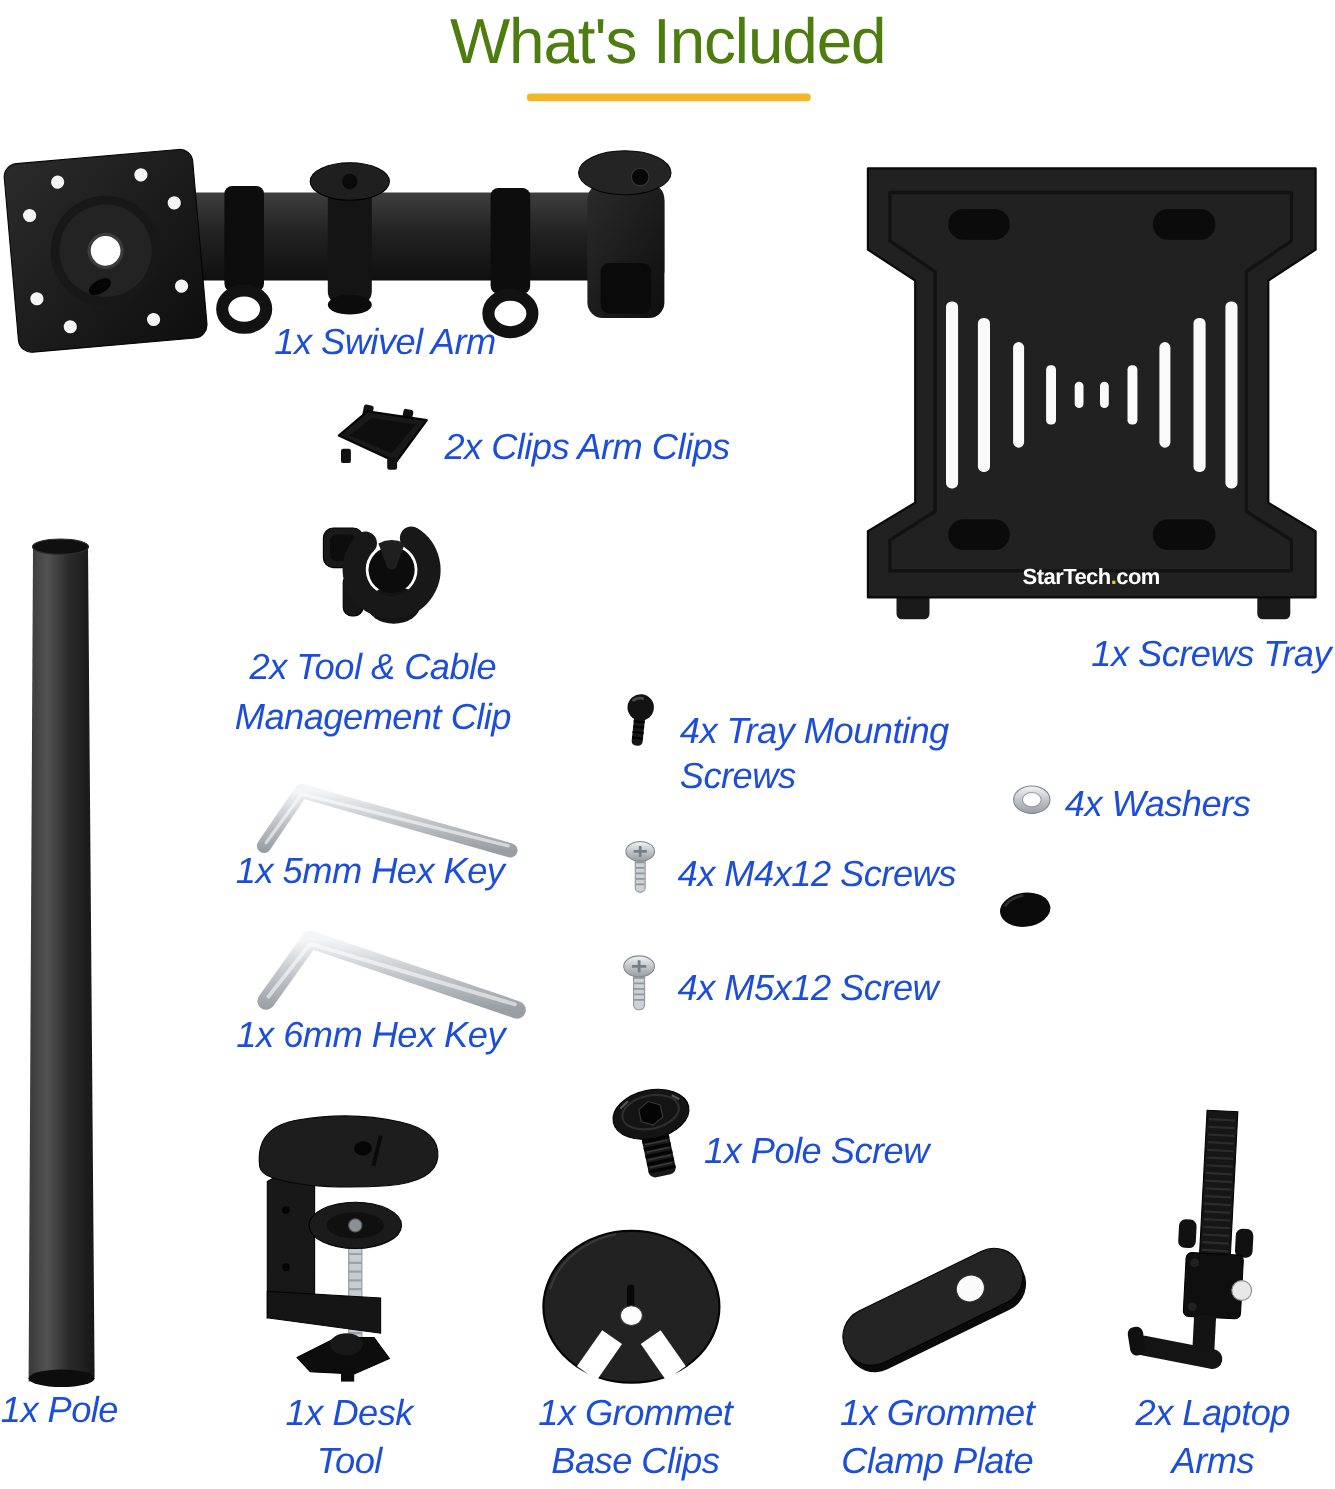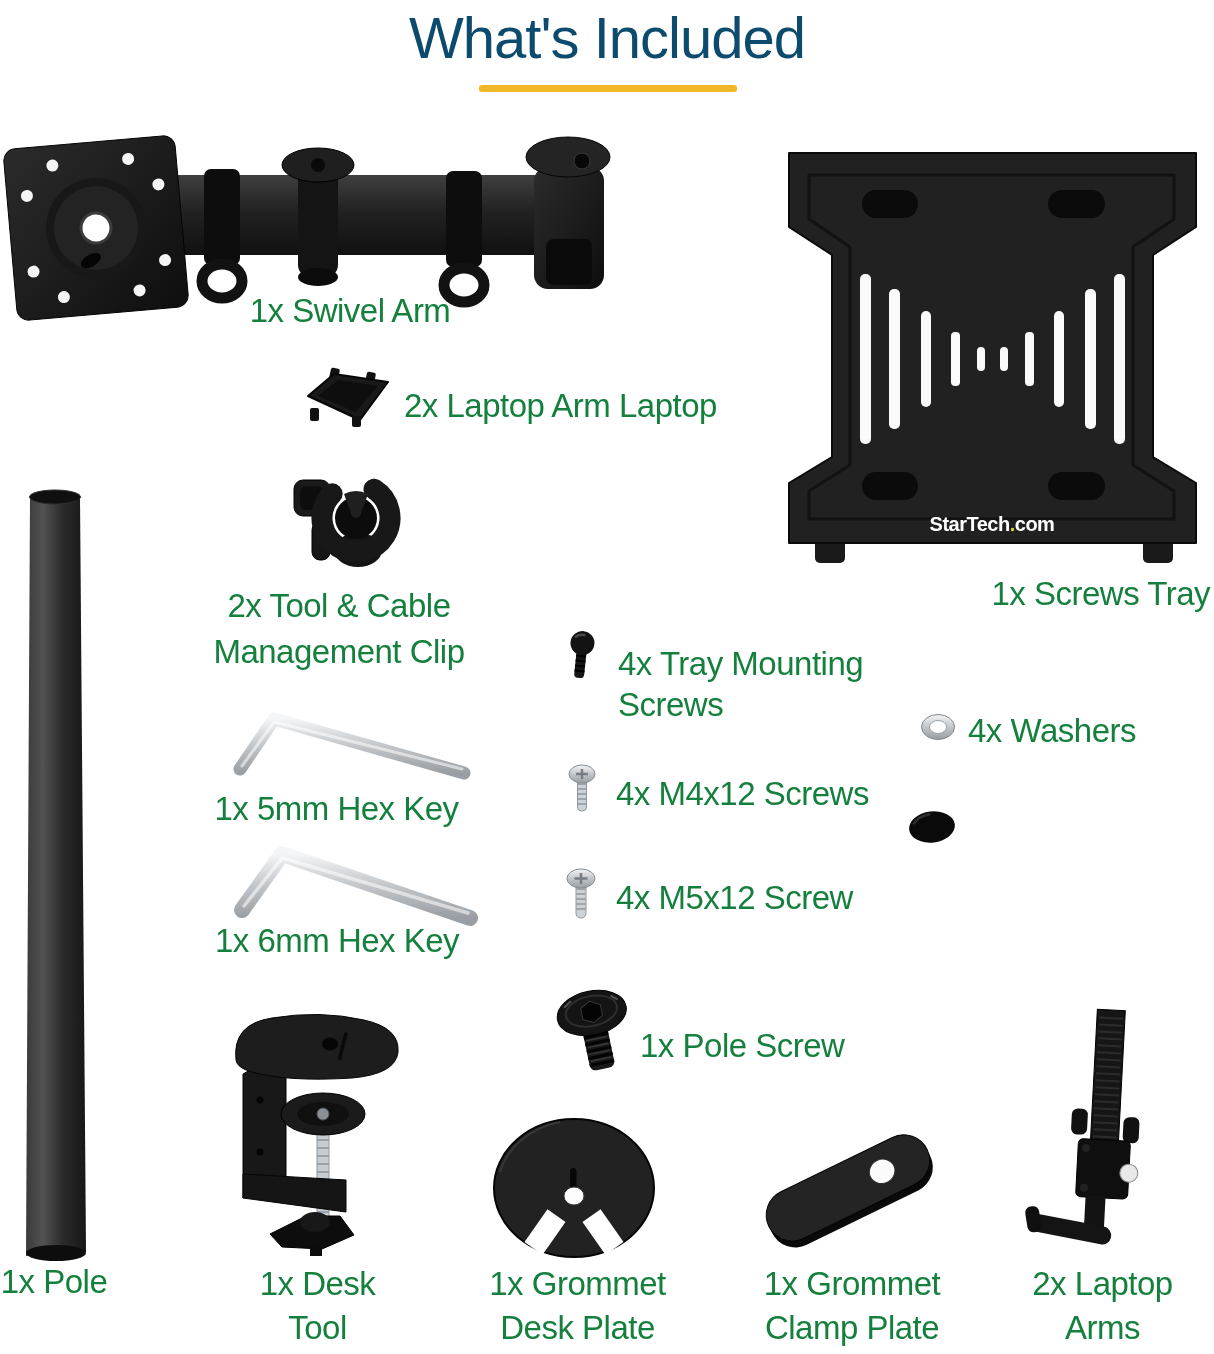--- a/index.html
+++ b/index.html
@@ -3,29 +3,29 @@
 <meta charset="utf-8">
 <style>
   html,body{margin:0;padding:0;background:#fff;}
   #canvas{
     position:relative;width:1214px;height:1354px;background:#ffffff;
     font-family:"Liberation Sans","DejaVu Sans",sans-serif;overflow:hidden;
   }
   .abs{position:absolute;}
   .title{
     position:absolute;top:4px;left:0;width:100%;text-align:center;
-    font-size:58px;font-weight:300;color:#0c4a6e;letter-spacing:-1px;
+    font-size:58px;font-weight:300;color:#4d7c0f;letter-spacing:-1px;
   }
   .title-underline{
     position:absolute;left:479px;top:85px;width:258px;height:7px;
     background:#f2b629;border-radius:3px;
   }
   .lbl{
-    position:absolute;font-size:33px;font-weight:300;color:#15803d;
-    letter-spacing:-0.5px;line-height:1.08;white-space:nowrap;
+    position:absolute;font-size:33px;font-weight:300;color:#1d4ed8;
+    letter-spacing:-0.5px;line-height:1.08;white-space:nowrap;font-style:italic;
   }
   .lbl.center{text-align:center;}
   .lbl.right{text-align:right;}
   .lines span{display:block;}
   .lh44 span{line-height:44px;}
   .lh46 span{line-height:46px;}
   .lh41 span{line-height:41px;}
   svg{display:block;overflow:visible;}
 </style>
 </head>
@@ -288,33 +288,33 @@
         <circle cx="104" cy="190" r="9" fill="#e8e8e8" stroke="#8a8a8a"></circle>
         <rect x="62" y="214" width="20" height="36" fill="#131313"></rect>
         <rect x="8" y="240" width="82" height="18" rx="9" fill="#141414" transform="rotate(8 48 249)"></rect>
         <rect x="4" y="228" width="14" height="26" rx="6" fill="#101010" transform="rotate(-12 11 241)"></rect>
       </g>
     </svg>
   </div>
 
   <div class="lbl center" style="left:230px;top:293px;width:240px;">1x Swivel Arm</div>
 
-  <div class="lbl" style="left:404px;top:388px;">2x Laptop Arm Laptop</div>
+  <div class="lbl" style="left:404px;top:388px;">2x Clips Arm Clips</div>
 
   <div class="lbl center lines lh46" style="left:184px;top:583px;width:310px;">
     <span>2x Tool &amp; Cable</span>
     <span>Management Clip</span>
   </div>
 
   <div class="lbl lines lh41" style="left:618px;top:643px;">
     <span>4x Tray Mounting</span>
     <span>Screws</span>
   </div>
 
-  <div class="lbl center" style="left:214px;top:791px;width:245px;">1x 5mm Hex Key</div>
+  <div class="lbl center" style="left:214px;top:774px;width:245px;">1x 5mm Hex Key</div>
 
   <div class="lbl center" style="left:212px;top:923px;width:250px;">1x 6mm Hex Key</div>
 
   <div class="lbl" style="left:616px;top:776px;">4x M4x12 Screws</div>
 
   <div class="lbl" style="left:616px;top:880px;">4x M5x12 Screw</div>
 
   <div class="lbl" style="left:968px;top:713px;">4x Washers</div>
 
 
@@ -324,21 +324,21 @@
 
   <div class="lbl center" style="left:0px;top:1264px;width:108px;">1x Pole</div>
 
   <div class="lbl center lines lh44" style="left:235px;top:1262px;width:165px;">
     <span>1x Desk</span>
     <span>Tool</span>
   </div>
 
   <div class="lbl center lines lh44" style="left:480px;top:1262px;width:195px;">
     <span>1x Grommet</span>
-    <span>Desk Plate</span>
+    <span>Base Clips</span>
   </div>
 
   <div class="lbl center lines lh44" style="left:752px;top:1262px;width:200px;">
     <span>1x Grommet</span>
     <span>Clamp Plate</span>
   </div>
 
   <div class="lbl center lines lh44" style="left:1020px;top:1262px;width:165px;">
     <span>2x Laptop</span>
     <span>Arms</span>

